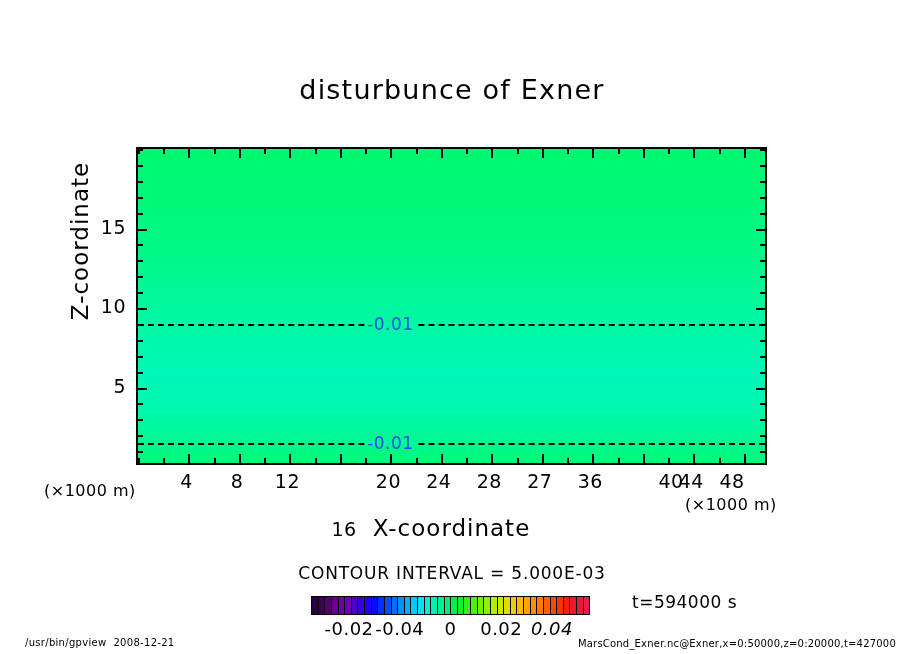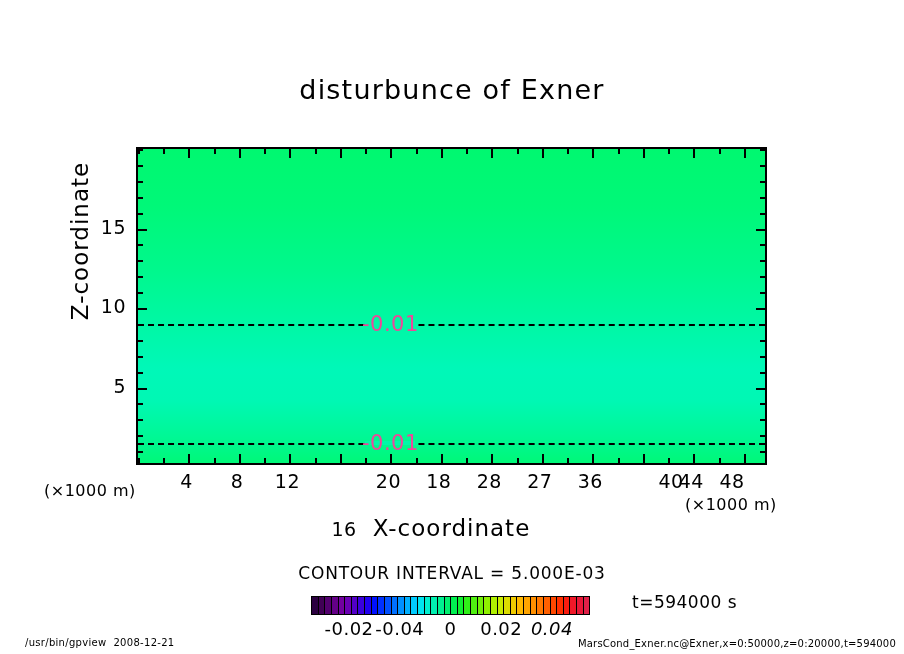--- a/index.html
+++ b/index.html
@@ -61,24 +61,24 @@
     position: absolute;
     left: 0;
     width: 100%;
     height: 0;
     border-top: 2px dashed #000;
   }
   .contour-label {
     position: absolute;
     transform: translate(-50%, -50%);
     background: transparent;
-    font-size: 21px;
-    letter-spacing: 0.5px;
-    white-space: pre;
-    color: #ec4899;
+    font-size: 17px;
+    letter-spacing: 0.5px;
+    white-space: pre;
+    color: #1d4ed8;
   }
   .contour-label-bg {
     position: absolute;
     transform: translate(-50%, -50%);
     width: 56px;
     height: 18px;
   }
 
   
   .tick {
@@ -339,21 +339,21 @@
       <div class="contour-label" style="left: 252.4px; top: 294.15px;">-0.01</div>
     </div>
 </div>
 
 <div id="xtick-labels">
     <div class="xtick-label" style="left: 186.48px;">4</div>
     <div class="xtick-label" style="left: 236.96px;">8</div>
     <div class="xtick-label" style="left: 287.44px;">12</div>
     <div class="xtick-label" style="left: 344px; margin-top: 48px;">16</div>
     <div class="xtick-label" style="left: 388.4px;">20</div>
-    <div class="xtick-label" style="left: 438.88px;">18</div>
+    <div class="xtick-label" style="left: 438.88px;">24</div>
     <div class="xtick-label" style="left: 489.36px;">28</div>
     <div class="xtick-label" style="left: 539.84px;">27</div>
     <div class="xtick-label" style="left: 590.32px;">36</div>
     <div class="xtick-label" style="left: 671px;">40</div>
     <div class="xtick-label" style="left: 691.28px;">44</div>
     <div class="xtick-label" style="left: 732px;">48</div>
   </div>
 <div id="ytick-labels">
     <div class="ytick-label" style="top: 385.5px;">5</div>
     <div class="ytick-label" style="top: 306px;">10</div>
@@ -415,13 +415,13 @@
     <div class="cbtick-label" style="left: 38.0455px;">-0.02</div>
     <div class="cbtick-label" style="left: 88.7727px;">-0.04</div>
     <div class="cbtick-label" style="left: 139.5px;">0</div>
     <div class="cbtick-label" style="left: 190.227px;">0.02</div>
     <div class="cbtick-label" style="left: 240.955px; font-style: italic;">0.04</div>
   </div>
 
 <div id="time-label">t=594000 s</div>
 
 <div id="footer-left">/usr/bin/gpview  2008-12-21</div>
-<div id="footer-right">MarsCond_Exner.nc@Exner,x=0:50000,z=0:20000,t=594000</div>
+<div id="footer-right">MarsCond_Exner.nc@Exner,x=0:50000,z=0:20000,t=427000</div>
 
 </body></html>

